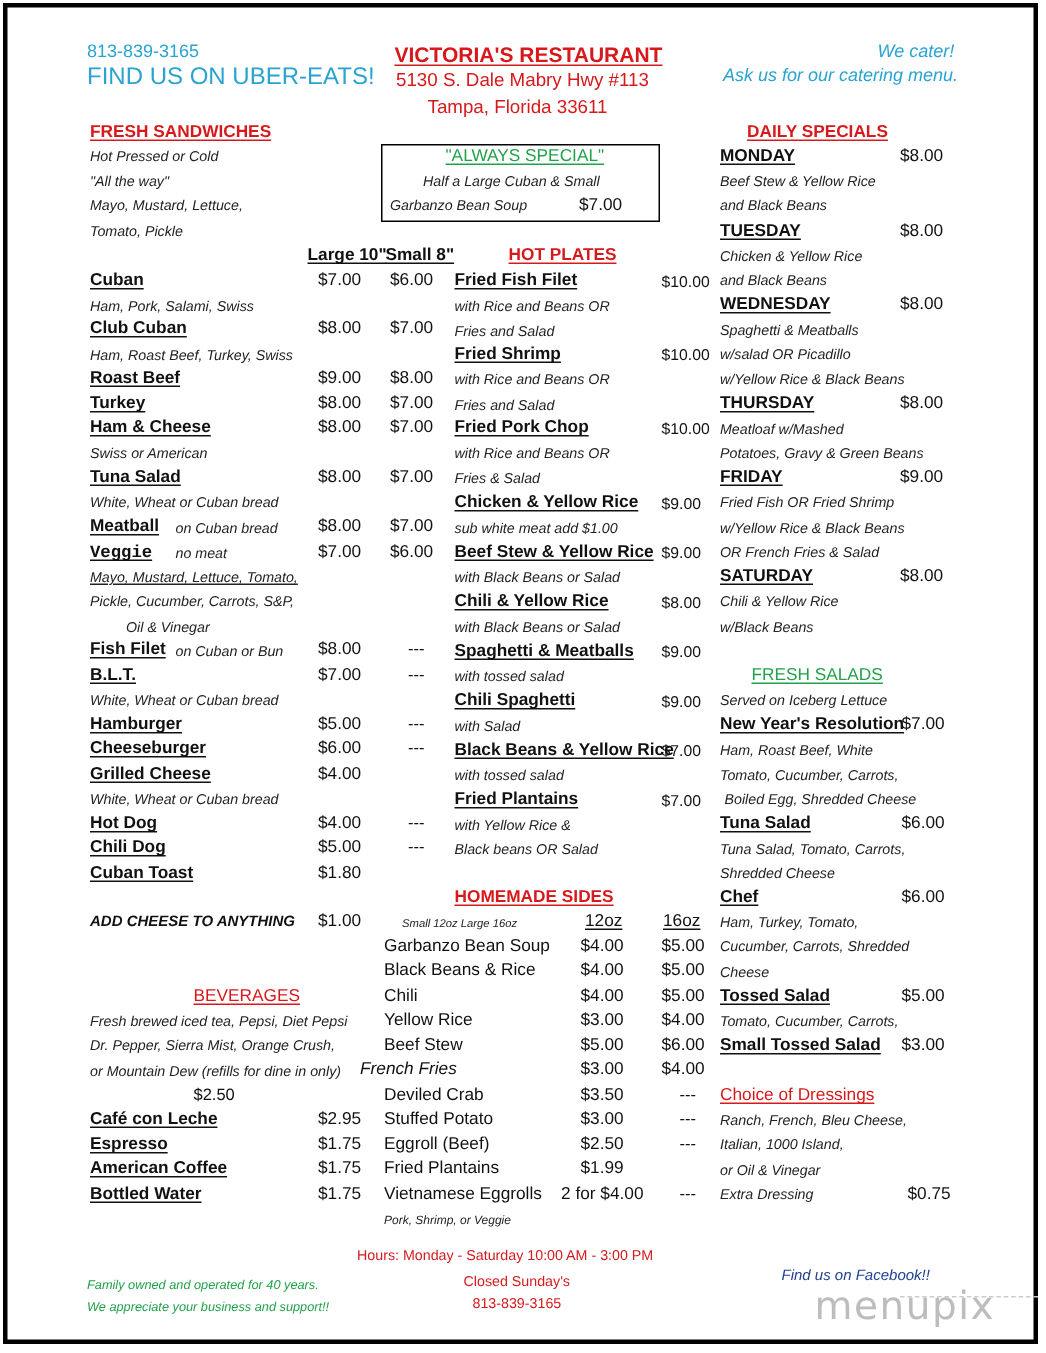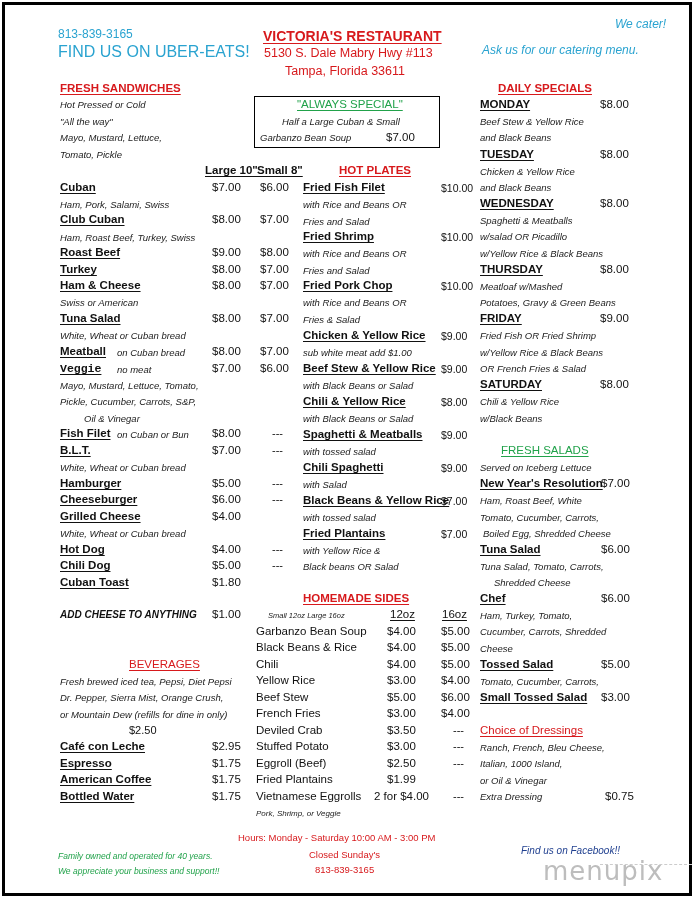--- a/index.html
+++ b/index.html
@@ -27,21 +27,21 @@
 </head>
 <body>
 
 <div class="frame"></div>
 
 <div class="abs cyan" style="left:58px;top:27px;font-size:12px;">813-839-3165</div>
 <div class="abs cyan" style="left:58px;top:43px;font-size:16px;">FIND US ON UBER-EATS!</div>
 <div class="abs red b u" style="left:263px;top:28px;font-size:14px;">VICTORIA'S RESTAURANT</div>
 <div class="abs red" style="left:264px;top:46px;font-size:12.5px;">5130 S. Dale Mabry Hwy #113</div>
 <div class="abs red" style="left:285px;top:64px;font-size:12.5px;">Tampa, Florida 33611</div>
-<div class="abs cyan i" style="left:585px;top:17px;font-size:12px;margin-left:30px;">We cater!</div>
+<div class="abs cyan i" style="left:585px;top:27px;font-size:12px;">We cater!</div>
 <div class="abs cyan i" style="left:482px;top:43px;font-size:12px;">Ask us for our catering menu.</div>
 
 <div class="box"></div>
 <div class="abs green u" style="left:297px;top:98px;font-size:11.5px;">"ALWAYS SPECIAL"</div>
 <div class="abs desc" style="left:282px;top:116px;">Half a Large Cuban &amp; Small</div>
 <div class="abs desc" style="left:260px;top:132px;">Garbanzo Bean Soup</div>
 <div class="abs price" style="left:386px;top:131px;">$7.00</div>
 
 <div class="abs red secttl" style="left:60px;top:82px;">FRESH SANDWICHES</div>
 <div class="abs desc" style="left:60px;top:99px;">Hot Pressed or Cold</div>
@@ -81,21 +81,21 @@
 
 <div class="abs item" style="left:60px;top:345px;">Meatball</div>
 <div class="abs desc" style="left:117px;top:347px;">on Cuban bread</div>
 <div class="abs price" style="left:212px;top:345px;">$8.00</div>
 <div class="abs price" style="left:260px;top:345px;">$7.00</div>
 
 <div class="abs item" style="left:60px;top:362px;font-family:Liberation Mono, monospace;">Veggie</div>
 <div class="abs desc" style="left:117px;top:364px;">no meat</div>
 <div class="abs price" style="left:212px;top:362px;">$7.00</div>
 <div class="abs price" style="left:260px;top:362px;">$6.00</div>
-<div class="abs desc" style="left:60px;top:380px;">Mayo, Mustard, Lettuce, Tomato,</div>
+<div class="abs desc" style="left:60px;top:380px;text-decoration:underline;">Mayo, Mustard, Lettuce, Tomato,</div>
 <div class="abs desc" style="left:60px;top:396px;">Pickle, Cucumber, Carrots, S&amp;P,</div>
 <div class="abs desc" style="left:60px;top:413px;margin-left:24px;">Oil &amp; Vinegar</div>
 
 <div class="abs item" style="left:60px;top:427px;">Fish Filet</div>
 <div class="abs desc" style="left:117px;top:429px;">on Cuban or Bun</div>
 <div class="abs price" style="left:212px;top:427px;">$8.00</div>
 <div class="abs dash" style="left:272px;top:427px;">---</div>
 
 <div class="abs item" style="left:60px;top:444px;">B.L.T.</div>
 <div class="abs price" style="left:212px;top:444px;">$7.00</div>
@@ -206,21 +206,21 @@
 <div class="abs price" style="left:441px;top:658px;">$5.00</div>
 
 <div class="abs sidename" style="left:256px;top:674px;">Yellow Rice</div>
 <div class="abs price" style="left:387px;top:674px;">$3.00</div>
 <div class="abs price" style="left:441px;top:674px;">$4.00</div>
 
 <div class="abs sidename" style="left:256px;top:691px;">Beef Stew</div>
 <div class="abs price" style="left:387px;top:691px;">$5.00</div>
 <div class="abs price" style="left:441px;top:691px;">$6.00</div>
 
-<div class="abs sidename" style="left:256px;top:707px;">French Fries</div>
+<div class="abs sidename" style="left:240px;top:707px;font-style:italic;">French Fries</div>
 <div class="abs price" style="left:387px;top:707px;">$3.00</div>
 <div class="abs price" style="left:441px;top:707px;">$4.00</div>
 
 <div class="abs sidename" style="left:256px;top:724px;">Deviled Crab</div>
 <div class="abs price" style="left:387px;top:724px;">$3.50</div>
 <div class="abs dash" style="left:453px;top:724px;">---</div>
 
 <div class="abs sidename" style="left:256px;top:740px;">Stuffed Potato</div>
 <div class="abs price" style="left:387px;top:740px;">$3.00</div>
 <div class="abs dash" style="left:453px;top:740px;">---</div>
@@ -277,21 +277,21 @@
 
 <div class="abs item" style="left:480px;top:477px;">New Year's Resolution</div>
 <div class="abs price" style="left:601px;top:477px;">$7.00</div>
 <div class="abs desc" style="left:480px;top:495px;">Ham, Roast Beef, White</div>
 <div class="abs desc" style="left:480px;top:512px;">Tomato, Cucumber, Carrots,</div>
 <div class="abs desc" style="left:483px;top:528px;"> Boiled Egg, Shredded Cheese</div>
 
 <div class="abs item" style="left:480px;top:543px;">Tuna Salad</div>
 <div class="abs price" style="left:601px;top:543px;">$6.00</div>
 <div class="abs desc" style="left:480px;top:561px;">Tuna Salad, Tomato, Carrots,</div>
-<div class="abs desc" style="left:480px;top:577px;margin-left:14px;">Shredded Cheese</div>
+<div class="abs desc" style="left:480px;top:577px;">Shredded Cheese</div>
 
 <div class="abs item" style="left:480px;top:592px;">Chef</div>
 <div class="abs price" style="left:601px;top:592px;">$6.00</div>
 <div class="abs desc" style="left:480px;top:610px;">Ham, Turkey, Tomato,</div>
 <div class="abs desc" style="left:480px;top:626px;">Cucumber, Carrots, Shredded</div>
 <div class="abs desc" style="left:480px;top:643px;">Cheese</div>
 
 <div class="abs item" style="left:480px;top:658px;">Tossed Salad</div>
 <div class="abs price" style="left:601px;top:658px;">$5.00</div>
 <div class="abs desc" style="left:480px;top:676px;">Tomato, Cucumber, Carrots,</div>

